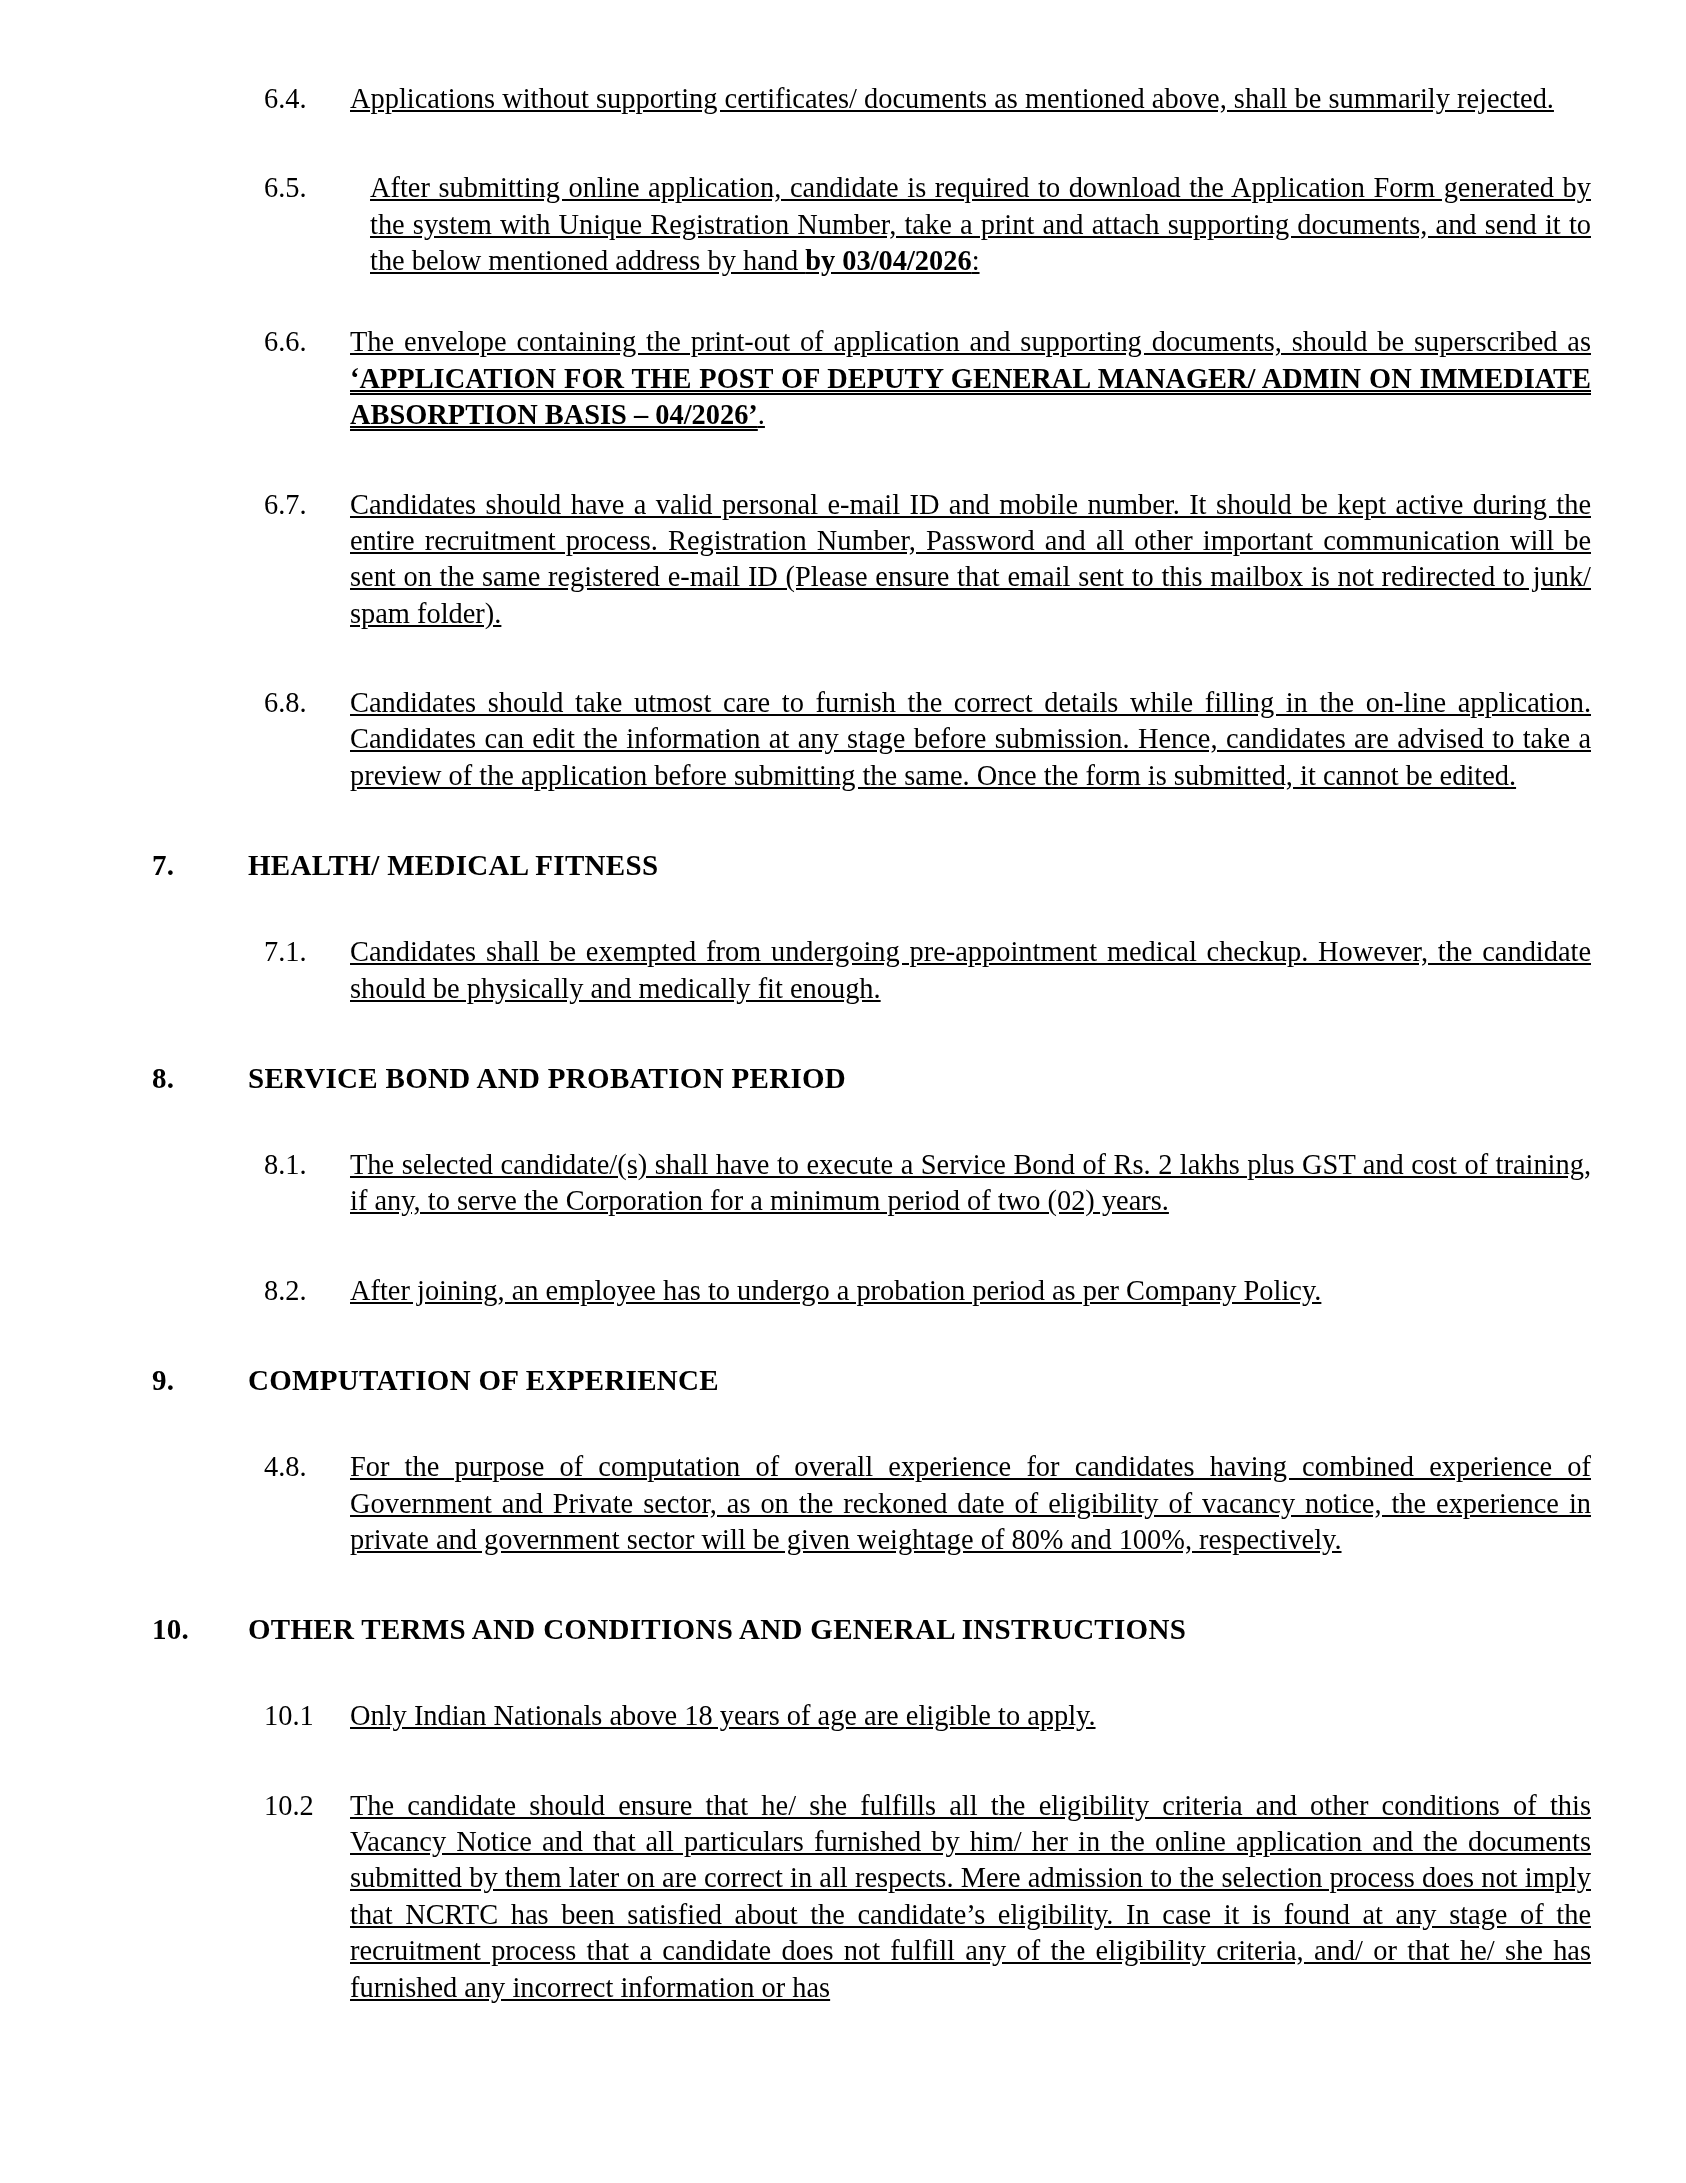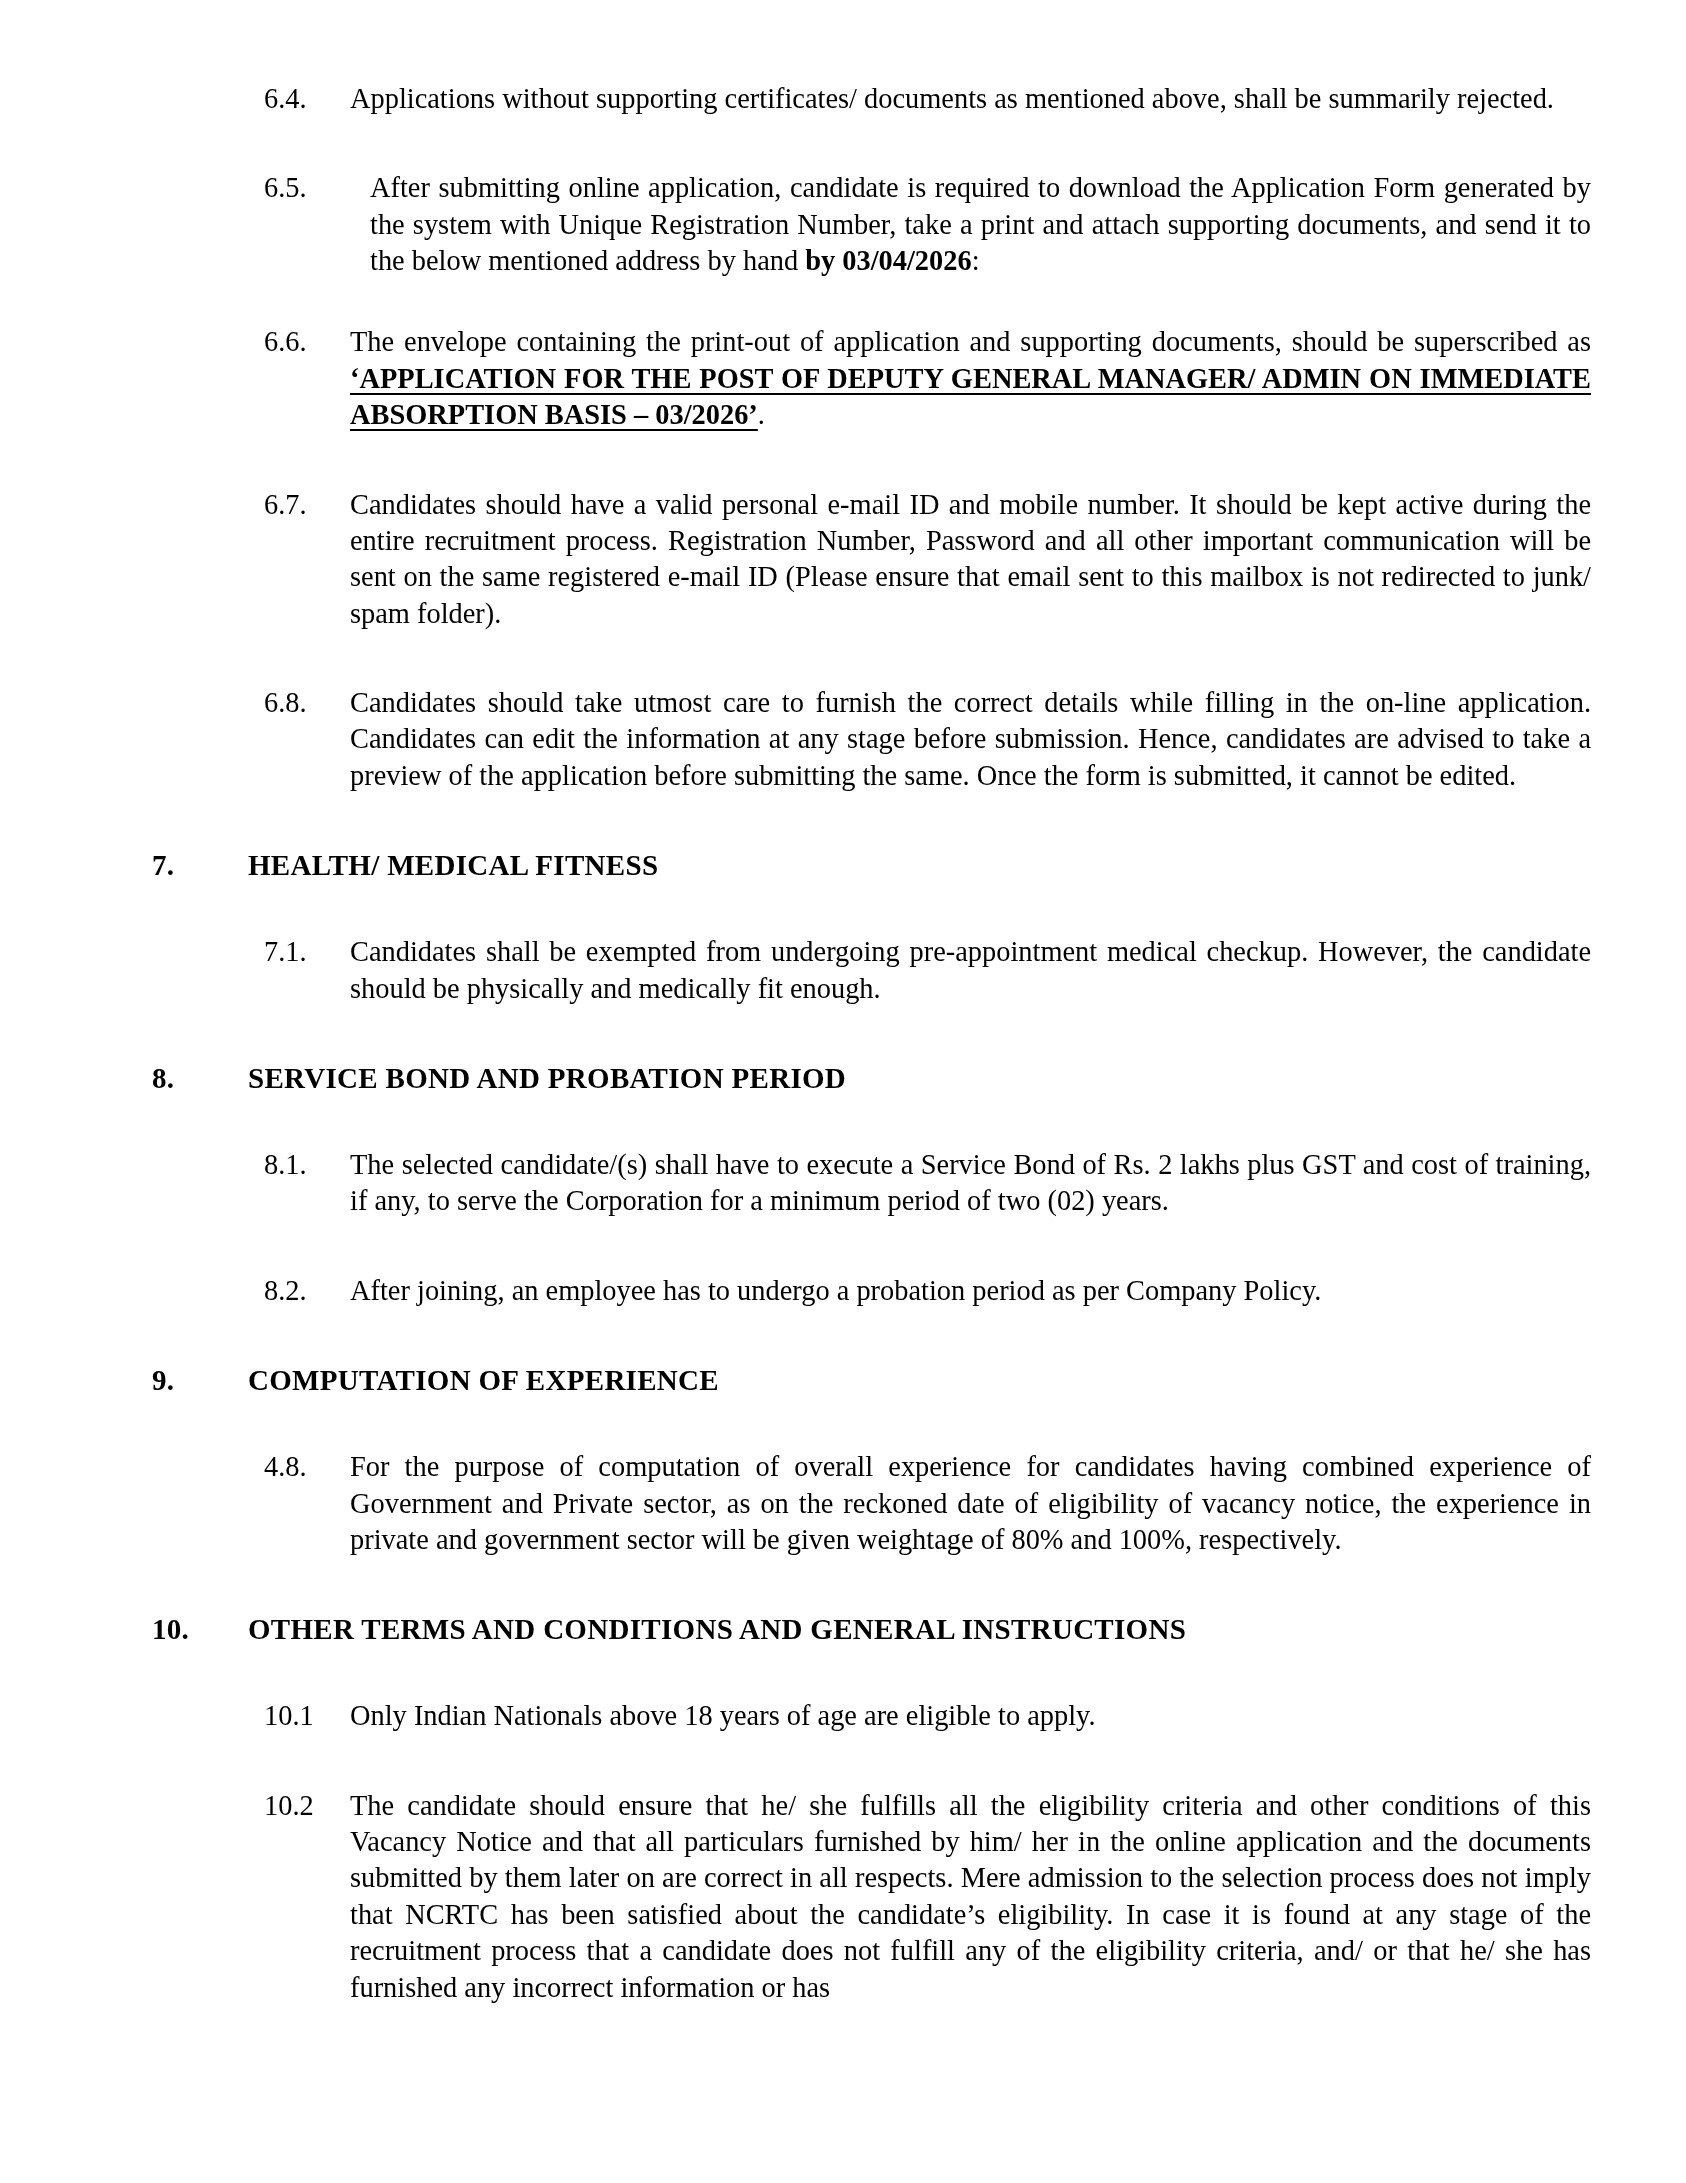--- a/index.html
+++ b/index.html
@@ -16,21 +16,21 @@
     line-height: 1.28;
     padding: 81px 96px 0 152px;
     overflow: hidden;
   }
   .clause {
     display: flex;
     margin-left: 112px;
     margin-bottom: 53px;
   }
   .clause .num { flex: 0 0 86px; }
-  .clause .txt { flex: 1; text-align: justify; }
+  .clause .txt { flex: 1; text-align: justify; text-decoration: underline; }
   .section-heading {
     display: flex;
     font-weight: bold;
     font-size: 29px;
     letter-spacing: 0.3px;
     margin-bottom: 50px;
   }
   .section-heading .num { flex: 0 0 96px; }
   .addr-box {
     border: 2.6px solid #000000;
@@ -60,21 +60,21 @@
   </div>
 
   <div class="clause gap-before-box">
     <div class="num">6.5.</div>
     <div class="txt"><span>After submitting online application, candidate is required to download the Application Form generated by the system with Unique Registration Number, take a print and attach supporting documents, and send it to the below mentioned address by hand </span><span class="bold">by 03/04/2026</span><span>:</span></div>
   </div>
 
 
   <div class="clause">
     <div class="num">6.6.</div>
-    <div class="txt"><span>The envelope containing the print-out of application and supporting documents, should be superscribed as </span><span class="bold-underline">‘APPLICATION FOR THE POST OF DEPUTY GENERAL MANAGER/ ADMIN ON IMMEDIATE ABSORPTION BASIS – 03/2026’</span><span>.</span></div>
+    <div class="txt"><span>The envelope containing the print-out of application and supporting documents, should be superscribed as </span><span class="bold-underline">‘APPLICATION FOR THE POST OF DEPUTY GENERAL MANAGER/ ADMIN ON IMMEDIATE ABSORPTION BASIS – 04/2026’</span><span>.</span></div>
   </div>
 
   <div class="clause">
     <div class="num">6.7.</div>
     <div class="txt">Candidates should have a valid personal e-mail ID and mobile number. It should be kept active during the entire recruitment process. Registration Number, Password and all other important communication will be sent on the same registered e-mail ID (Please ensure that email sent to this mailbox is not redirected to junk/ spam folder).</div>
   </div>
 
   <div class="clause">
     <div class="num">6.8.</div>
     <div class="txt">Candidates should take utmost care to furnish the correct details while filling in the on-line application. Candidates can edit the information at any stage before submission. Hence, candidates are advised to take a preview of the application before submitting the same. Once the form is submitted, it cannot be edited.</div>

